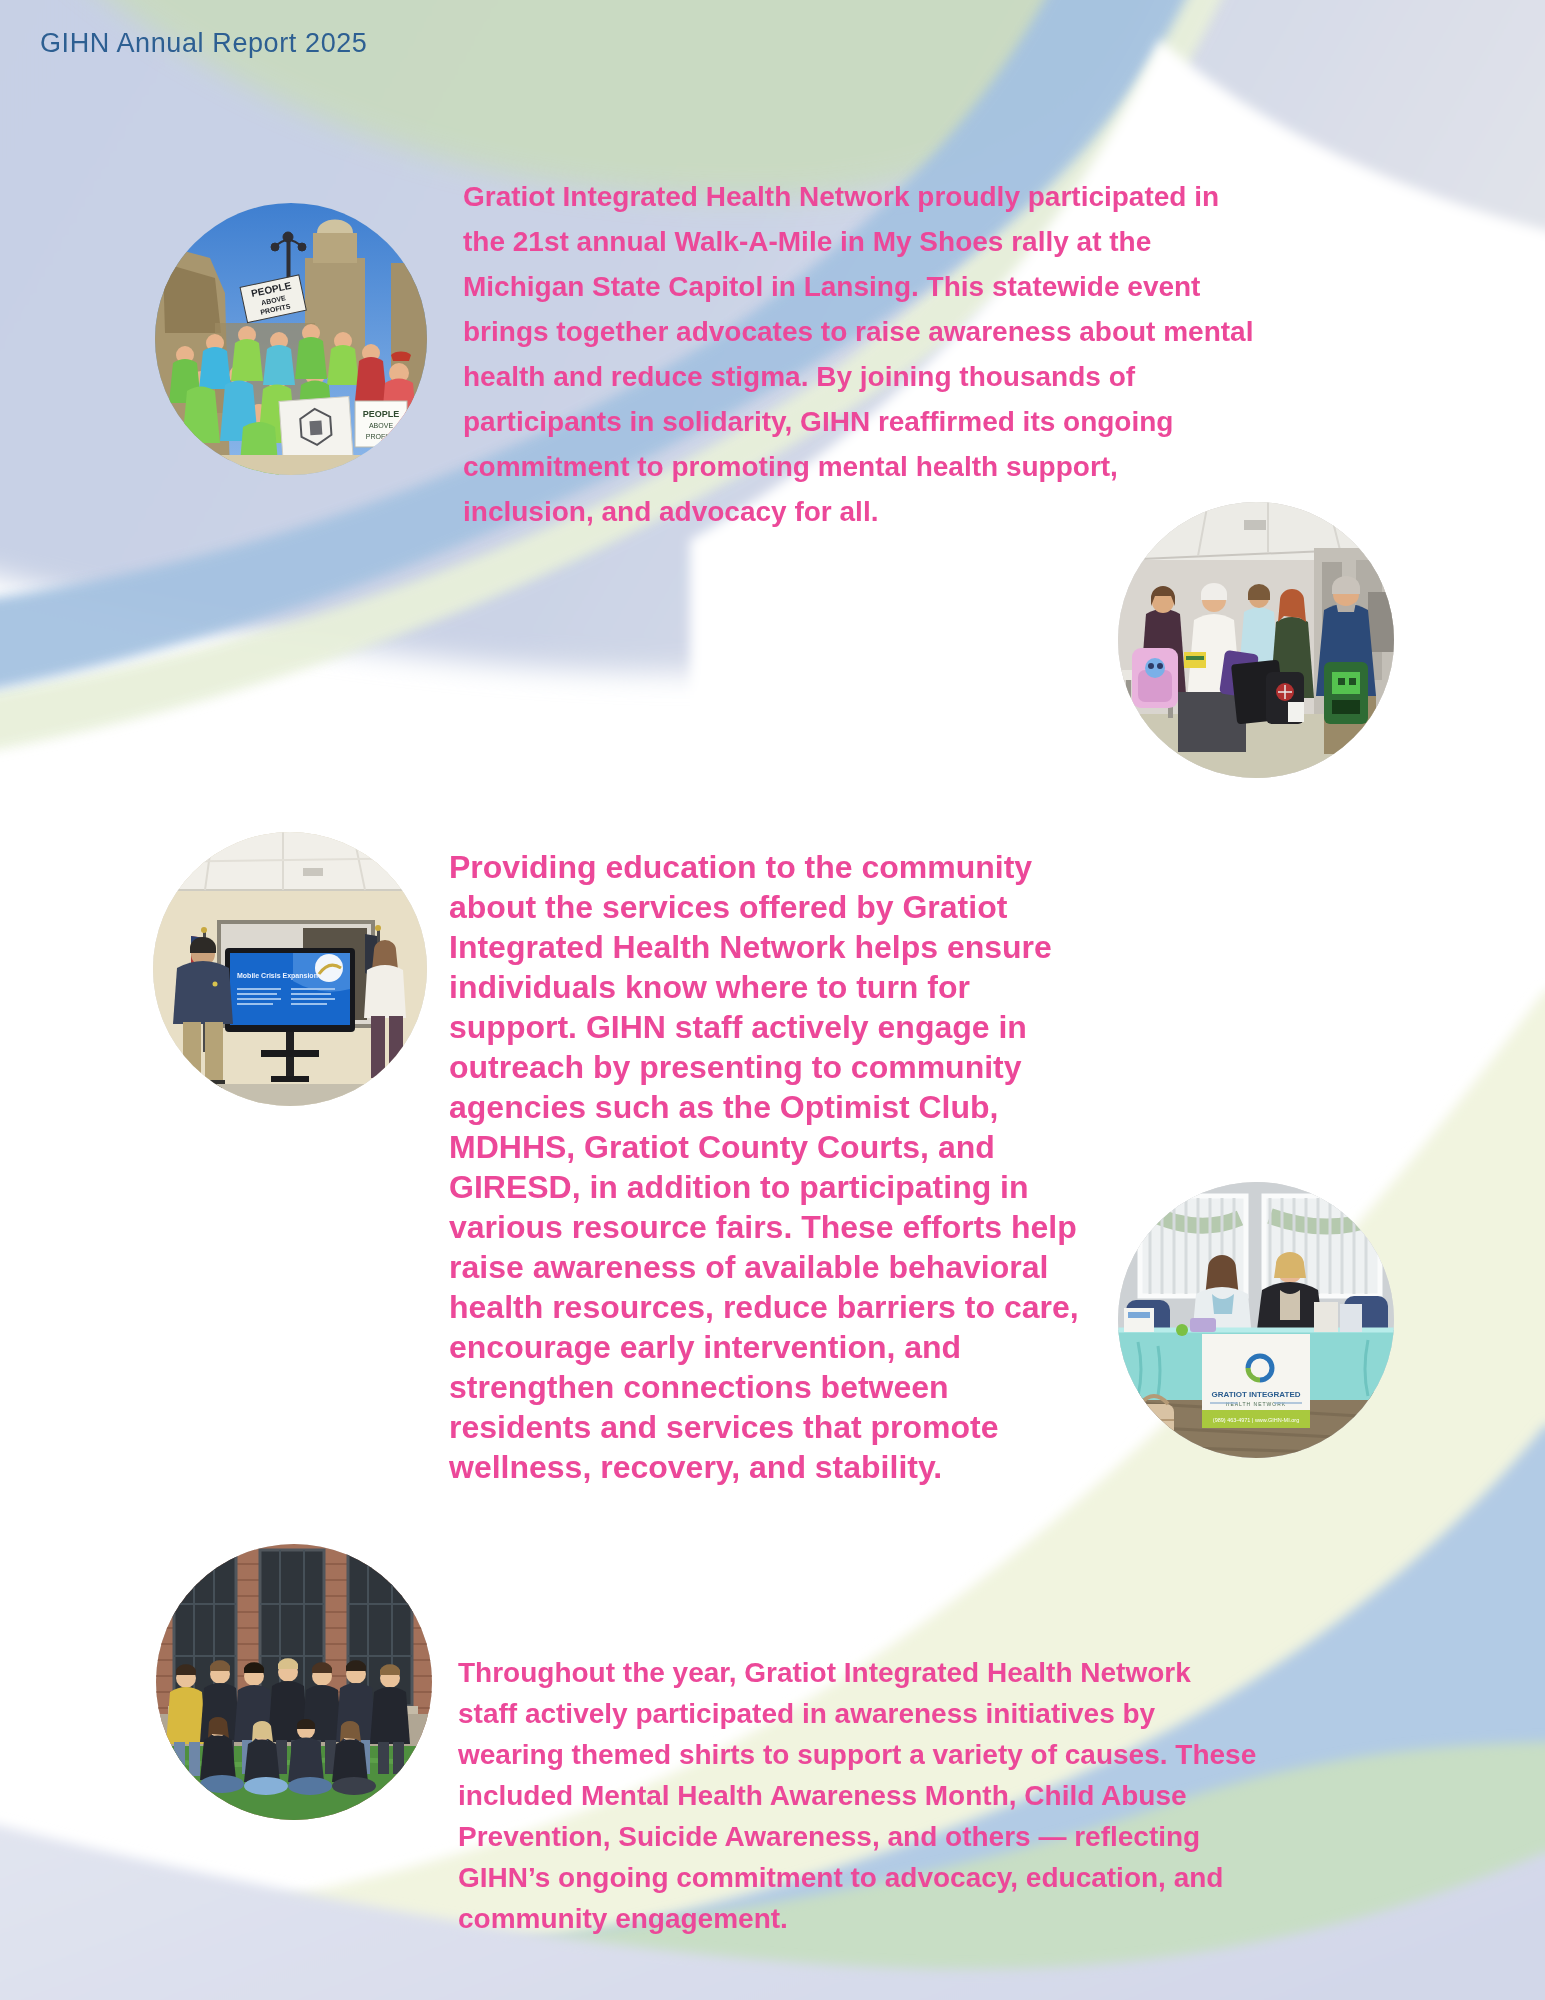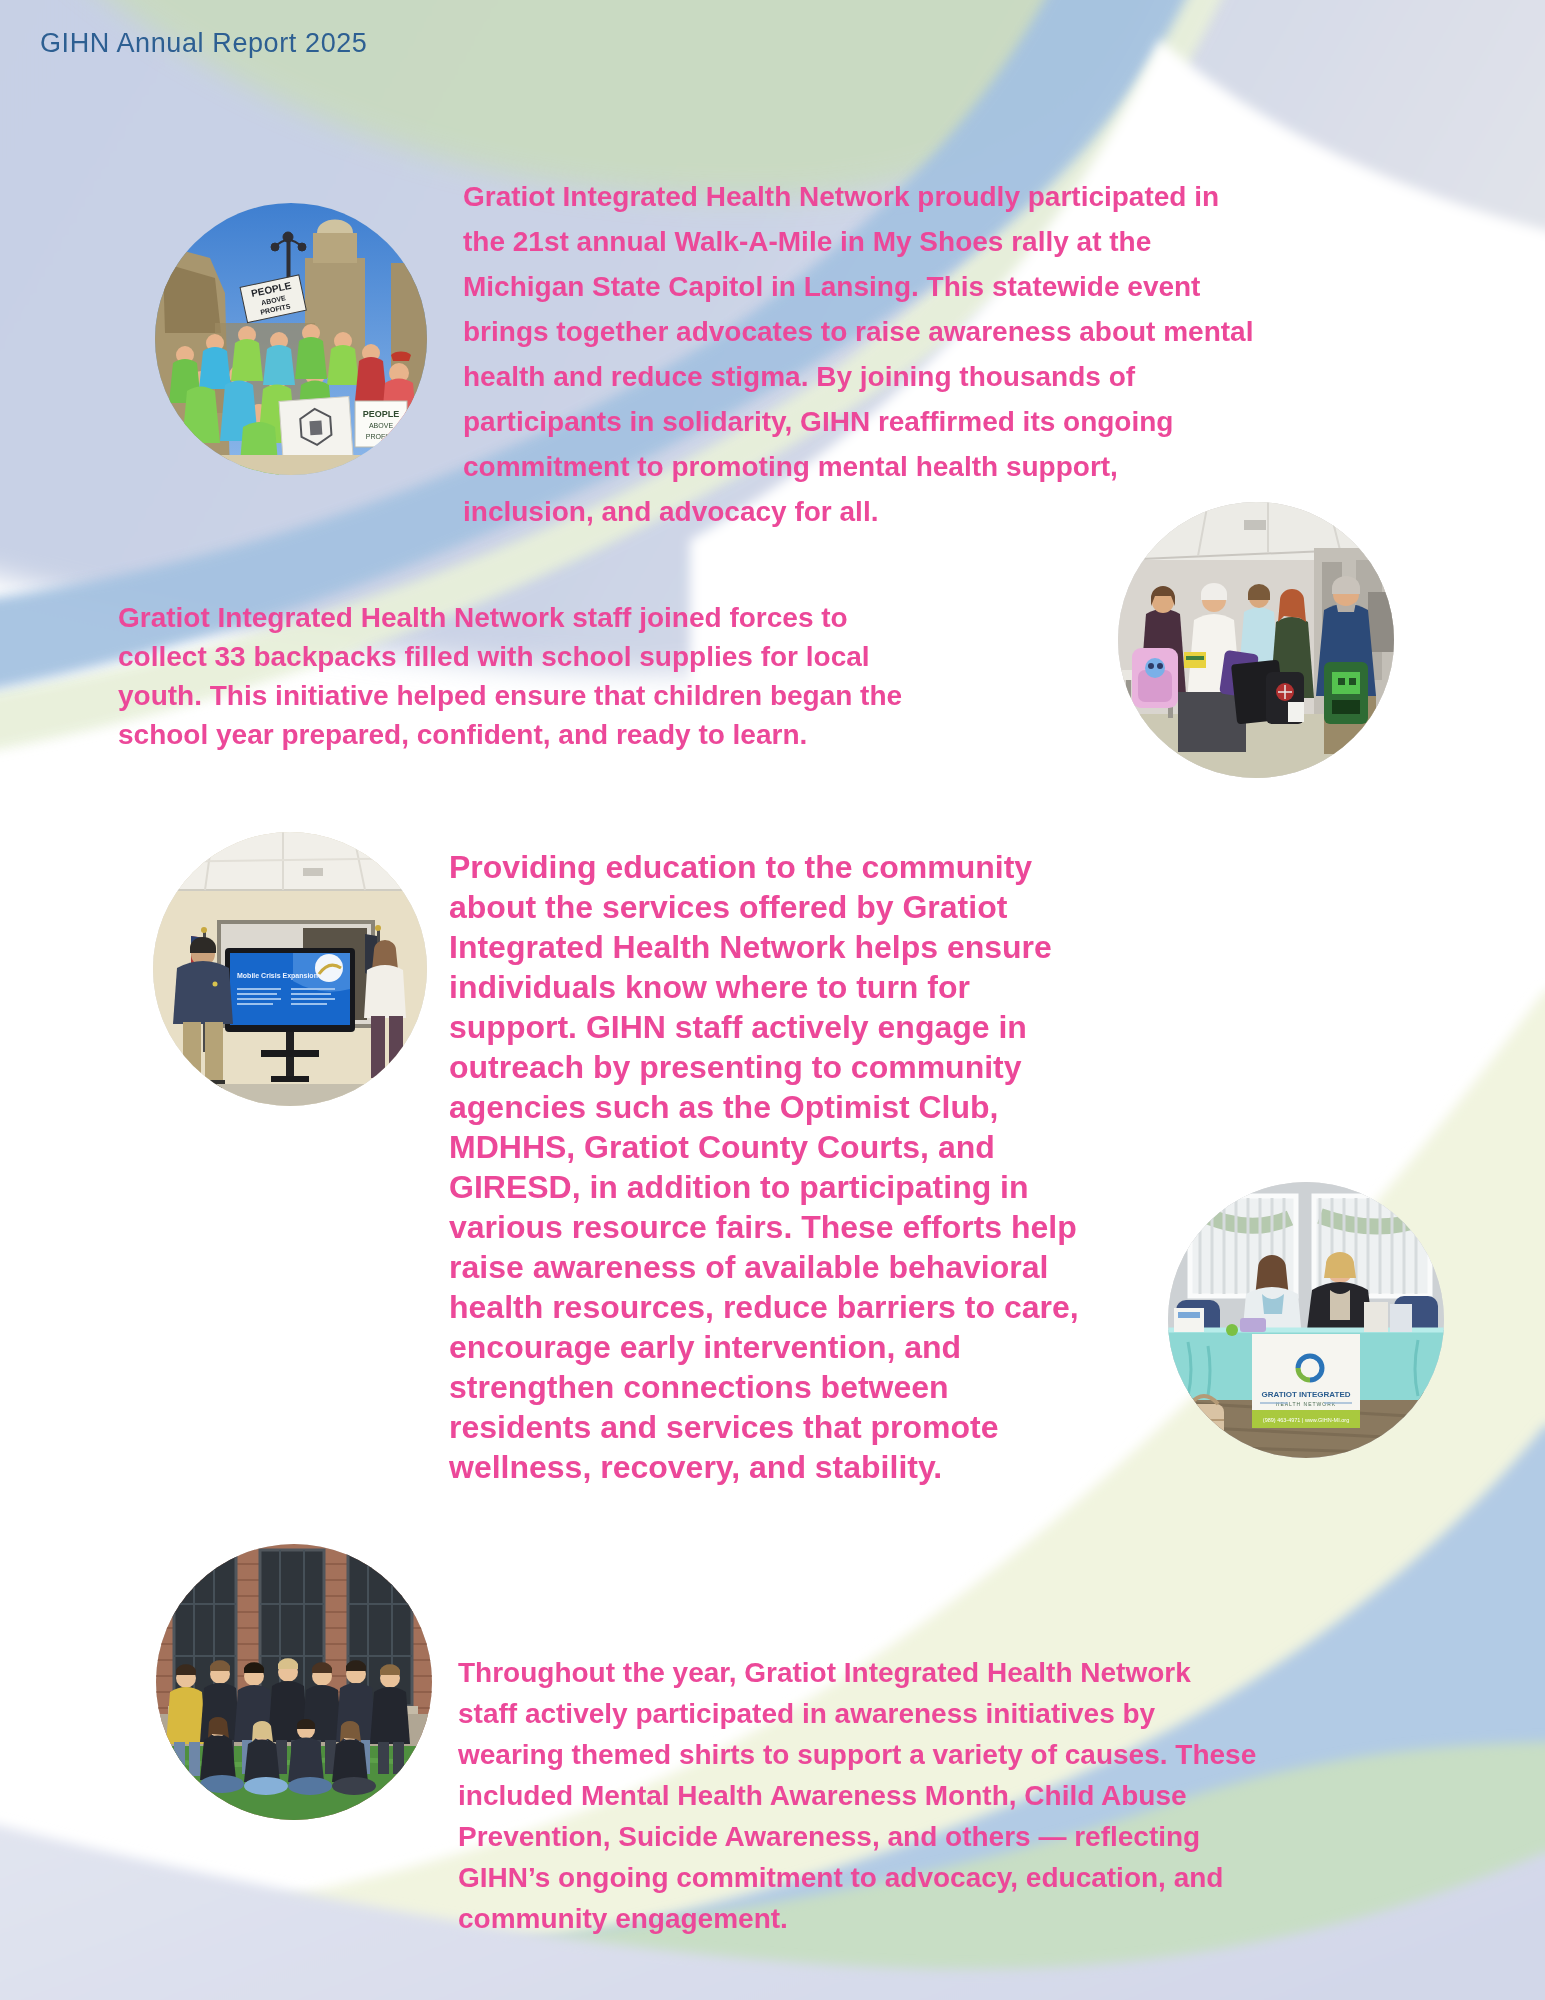--- a/index.html
+++ b/index.html
@@ -11,21 +11,21 @@
   .para{position:absolute;white-space:pre-line;font-weight:bold;color:#ec4899;}
   .p1{left:463px;top:146px;width:960px;font-size:28px;line-height:45px;}
   .p2{left:118px;top:570px;width:1000px;font-size:28px;line-height:39px;}
   .p3{left:449px;top:815px;width:660px;font-size:32px;line-height:40px;}
   .p4{left:458px;top:1624px;width:990px;font-size:28px;line-height:41px;}
   .photo{position:absolute;border-radius:50%;overflow:hidden;background:#d8d8d8;}
   .photo svg{display:block;width:100%;height:100%;}
   .ph1{left:155px;top:203px;width:272px;height:272px;}
   .ph2{left:1118px;top:502px;width:276px;height:276px;}
   .ph3{left:153px;top:832px;width:274px;height:274px;}
-  .ph4{left:1168px;top:1182px;width:276px;height:276px;text-align:right;}
+  .ph4{left:1118px;top:1182px;width:276px;height:276px;text-align:right;}
   .ph5{left:156px;top:1544px;width:276px;height:276px;}
 </style>
 </head>
 <body>
 
 <div class="page">
 
   <svg class="bg" viewBox="0 0 1545 2000" preserveAspectRatio="none" aria-hidden="true">
     <defs>
       <linearGradient id="periw" x1="0" y1="0" x2="1" y2="0.25">
@@ -217,24 +217,20 @@
         <rect x="214" y="170" width="28" height="22" fill="#55c24f"></rect>
         <rect x="220" y="176" width="7" height="7" fill="#1f4f22"></rect>
           <rect x="231" y="176" width="7" height="7" fill="#1f4f22"></rect>
         <rect x="214" y="198" width="28" height="14" fill="#163a18"></rect>
         <rect x="66" y="150" width="22" height="16" fill="#e8d23f"></rect>
           <rect x="68" y="154" width="18" height="4" fill="#3f7f3f"></rect>
       </g>
     </svg>
   </div>
 
-  <p class="para p2">Gratiot Integrated Health Network staff joined forces to
-collect 33 backpacks filled with school supplies for local
-youth. This initiative helped ensure that children began the
-school year prepared, confident, and ready to learn.</p>
 
   <div class="photo ph3" role="img" aria-label="Two staff presenting beside a TV screen showing a slide">
     <svg viewBox="0 0 274 274">
       <rect width="274" height="274" fill="#e8dfc6"></rect>
       <g>
         <rect width="274" height="58" fill="#f1efe9"></rect>
         <path d="M0,58 L274,58" stroke="#cfccc2" stroke-width="2"></path>
         <path d="M60,0 L52,58 M130,0 L130,58 M200,0 L212,58" stroke="#dddad2" stroke-width="2"></path>
         <path d="M0,30 L274,26" stroke="#e2dfd7" stroke-width="2"></path>
         <rect x="150" y="36" width="20" height="8" fill="#c9c6be"></rect>

